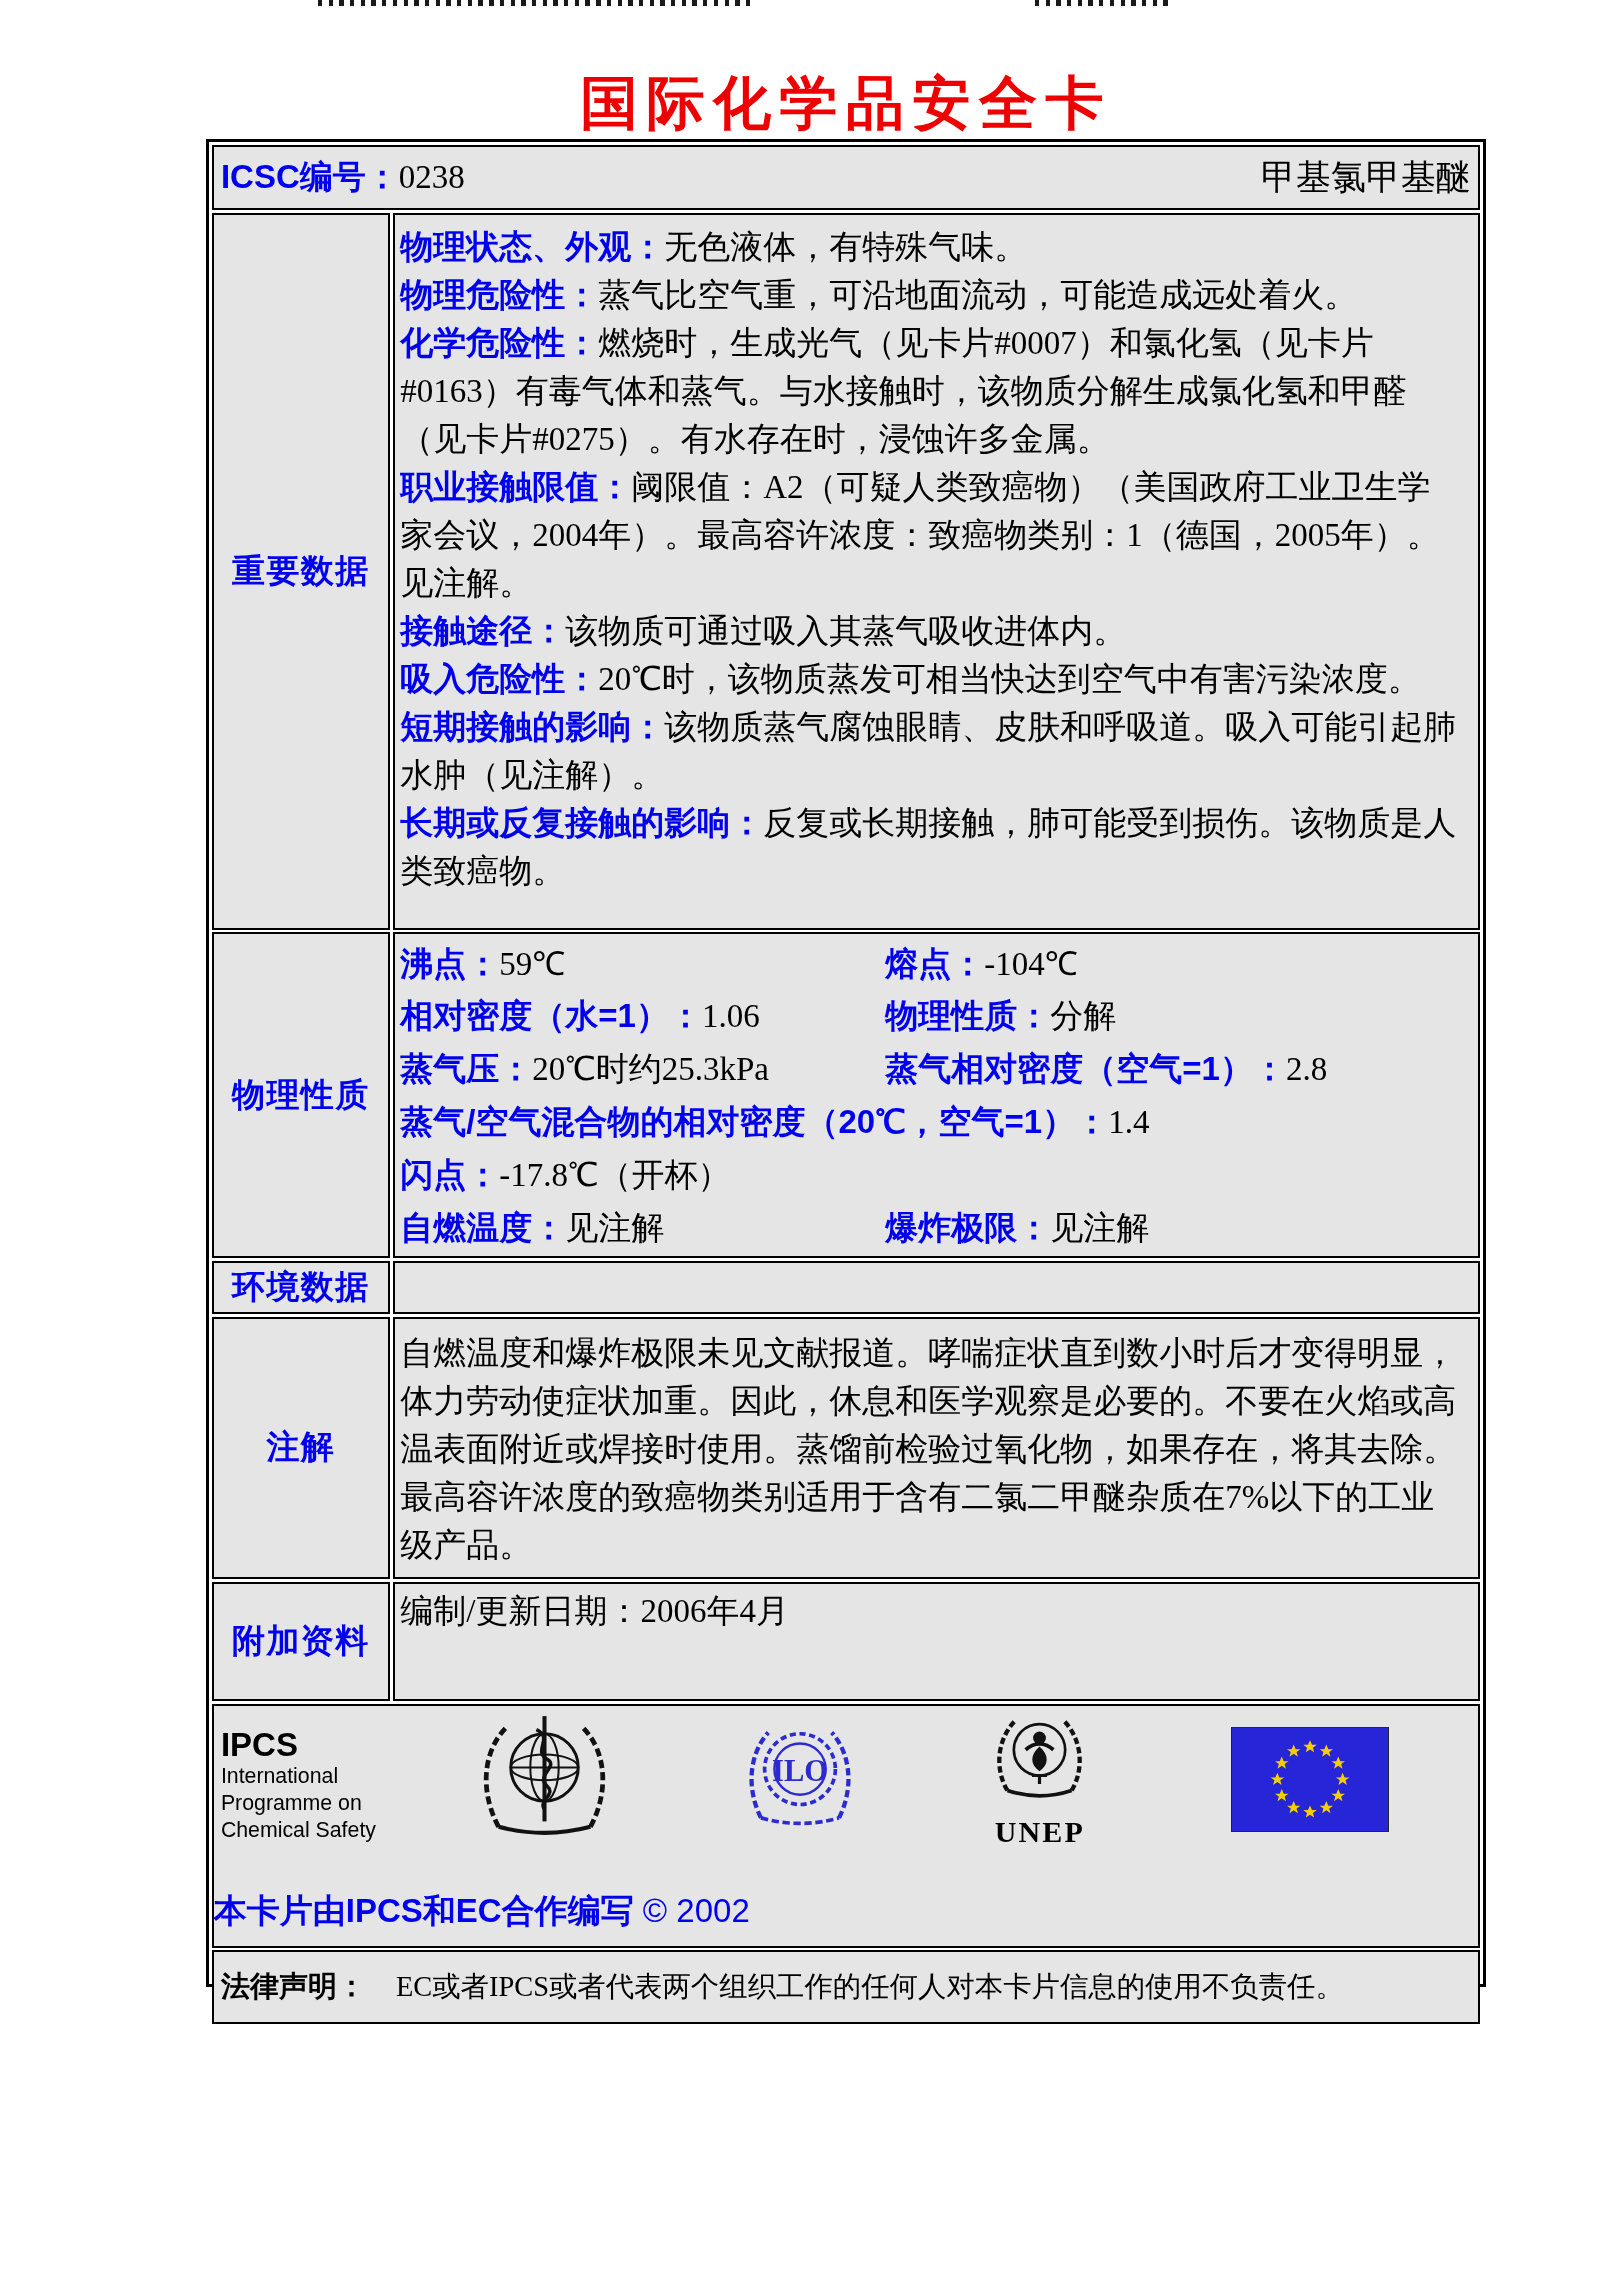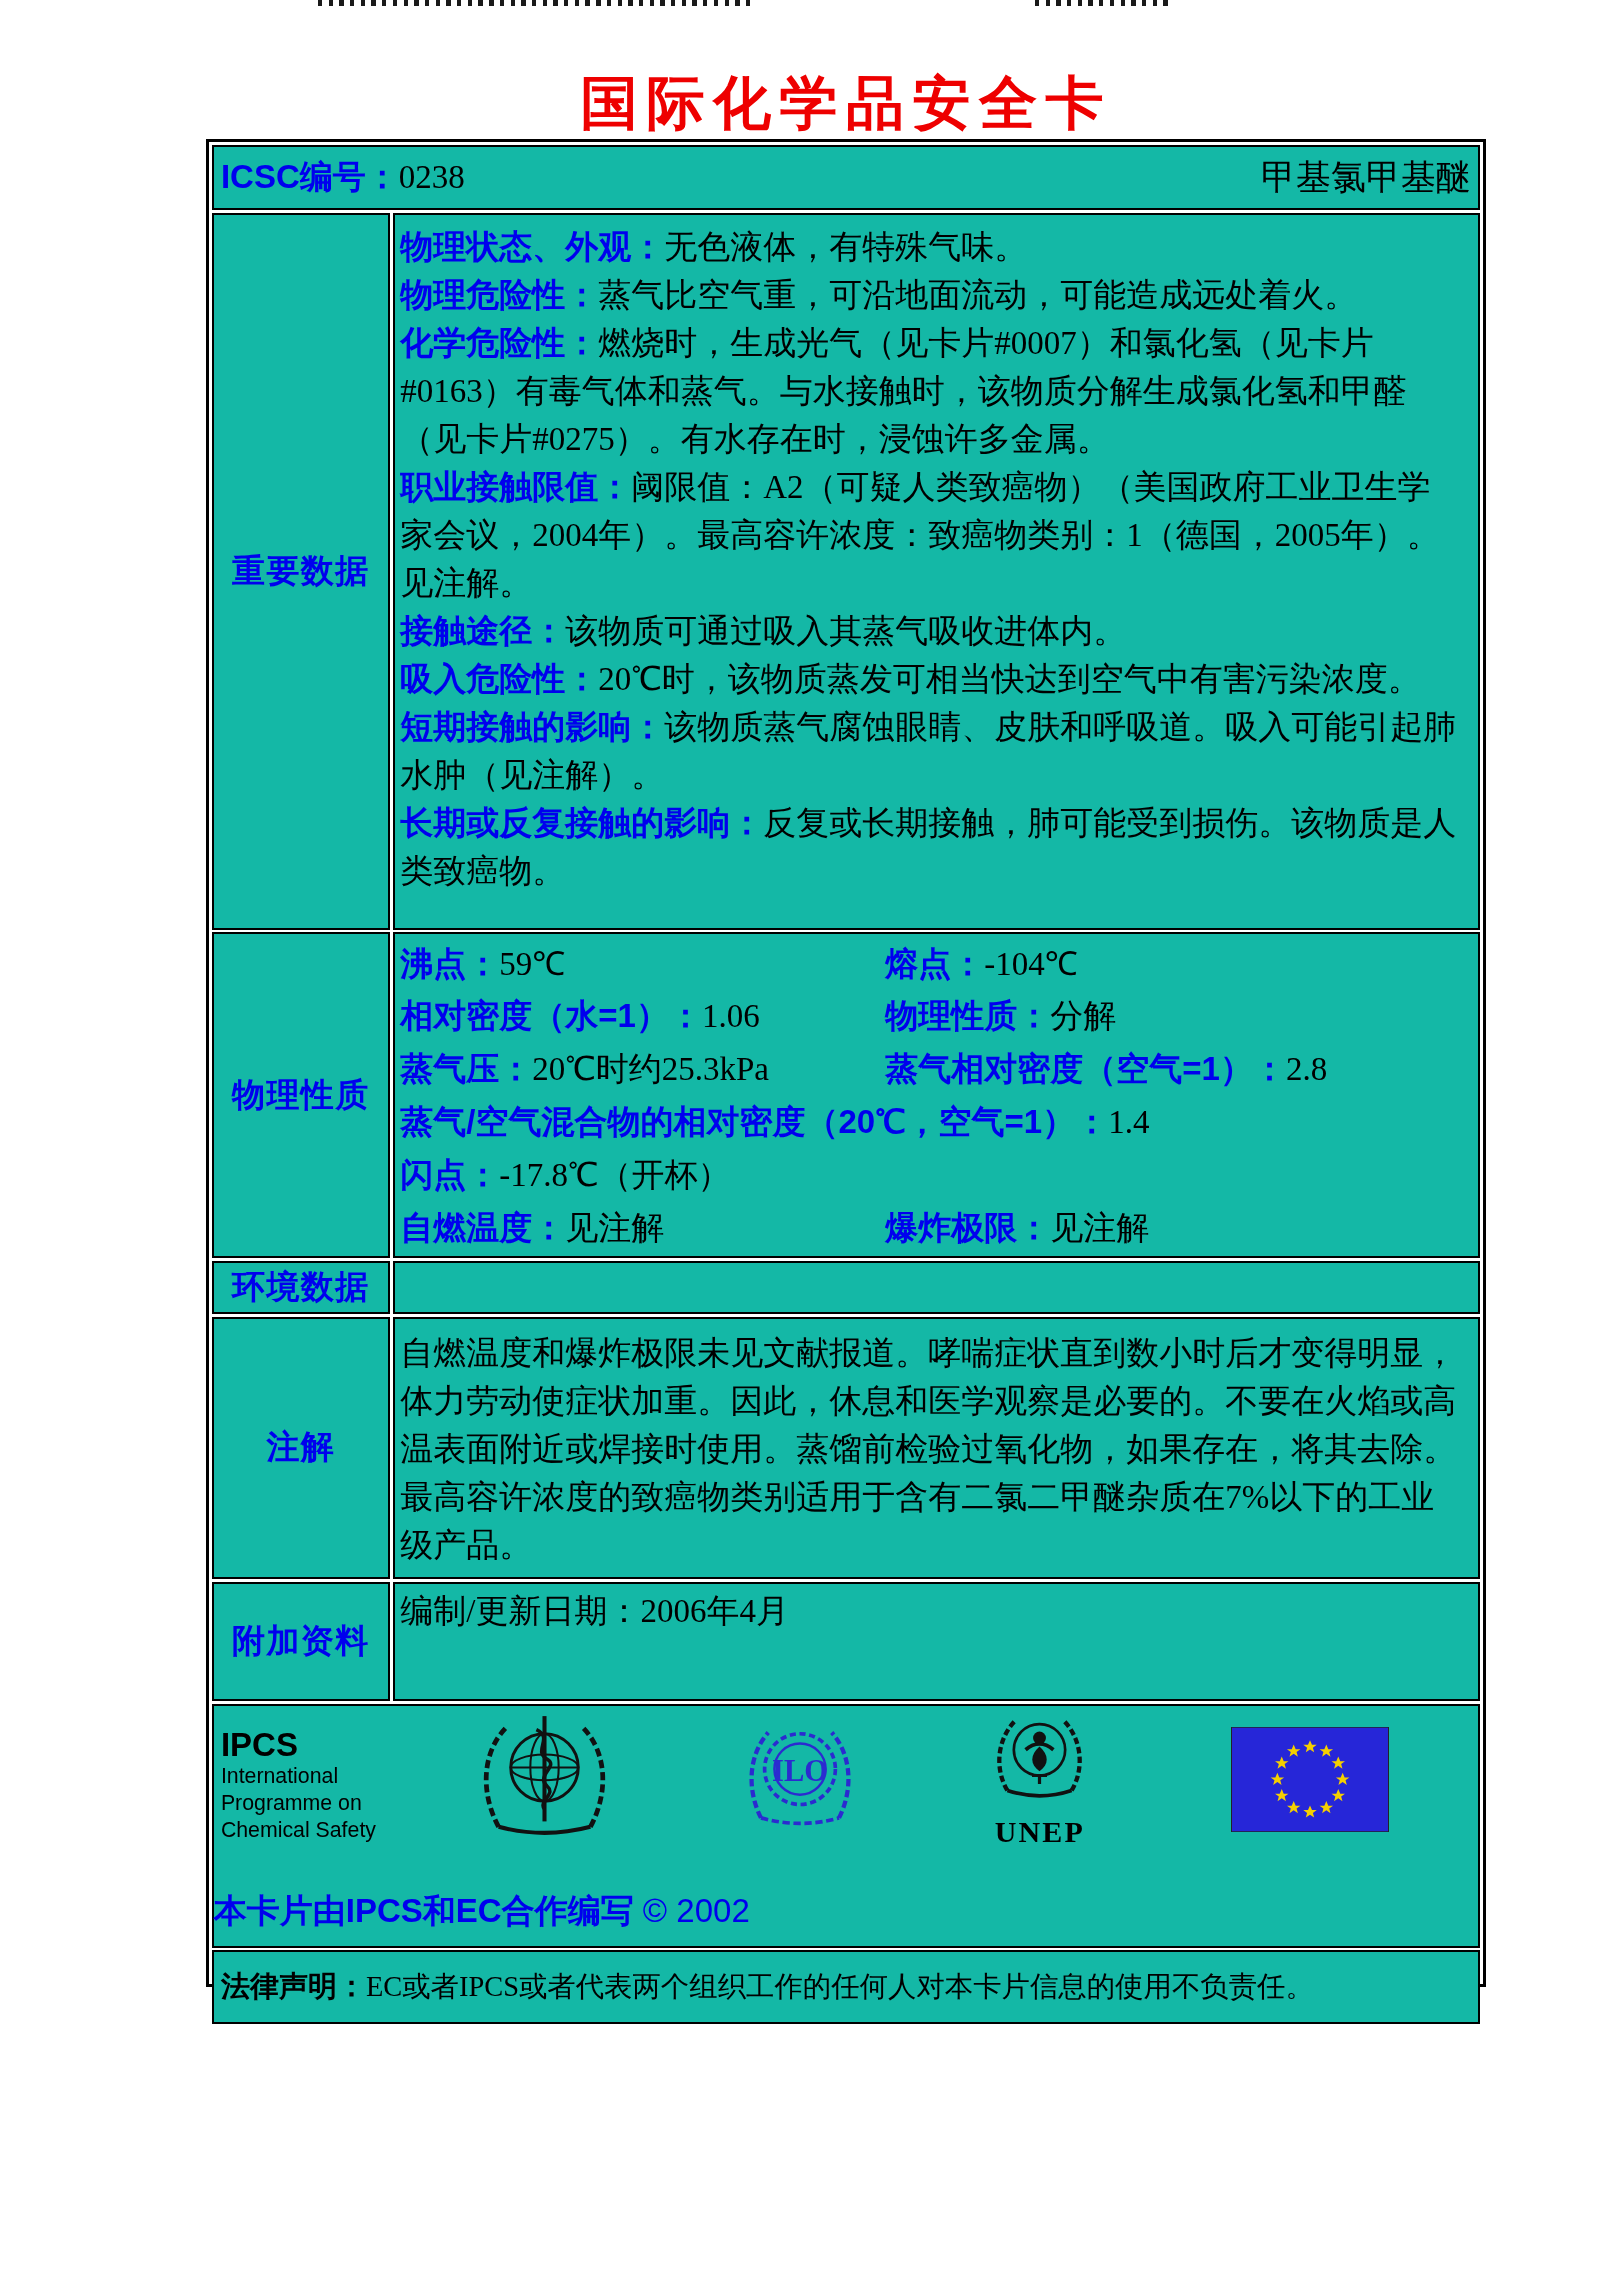--- a/index.html
+++ b/index.html
@@ -16,21 +16,21 @@
   .doc-title{position:absolute;left:206px;top:55px;width:1280px;text-align:center;
              font-size:58px;font-weight:bold;color:#ee0000;letter-spacing:8.5px;
              font-family:"Liberation Serif",serif;margin-top:10px;}
 
   
   .card{position:absolute;left:206px;top:139px;width:1280px;height:1848px;box-sizing:border-box;
         border:3.6px solid #000;background:#fff;padding:2.8px;display:flex;flex-direction:column;gap:2.8px;}
   .row{display:flex;gap:2.8px;flex:none;}
   .r1{height:65px}.r2{height:717px}.r3{height:326px}.r4{height:53px}
   .r5{height:262px}.r6{height:119px}.r7{height:244px}.r8{height:74px}
-  .cell{border:2.1px solid #000;box-sizing:border-box;background:#14b8a6;}
+  .cell{border:2.1px solid #000;box-sizing:border-box;background:#e5e5e5;gap:30px;}
   .full{flex:1;}
   .label-cell{width:178px;flex:none;display:flex;align-items:center;justify-content:center;}
   .label-cell span{font-family:"Liberation Sans",sans-serif;font-weight:bold;color:#0000ee;
                    font-size:33px;letter-spacing:1.4px;text-align:center;}
   .content-cell{flex:1;overflow:hidden;}
 
   .blue-label{font-family:"Liberation Sans",sans-serif;font-weight:bold;color:#0000ee;}
 
   
   .header-cell{display:flex;justify-content:space-between;align-items:center;padding:0 7.1px;}

